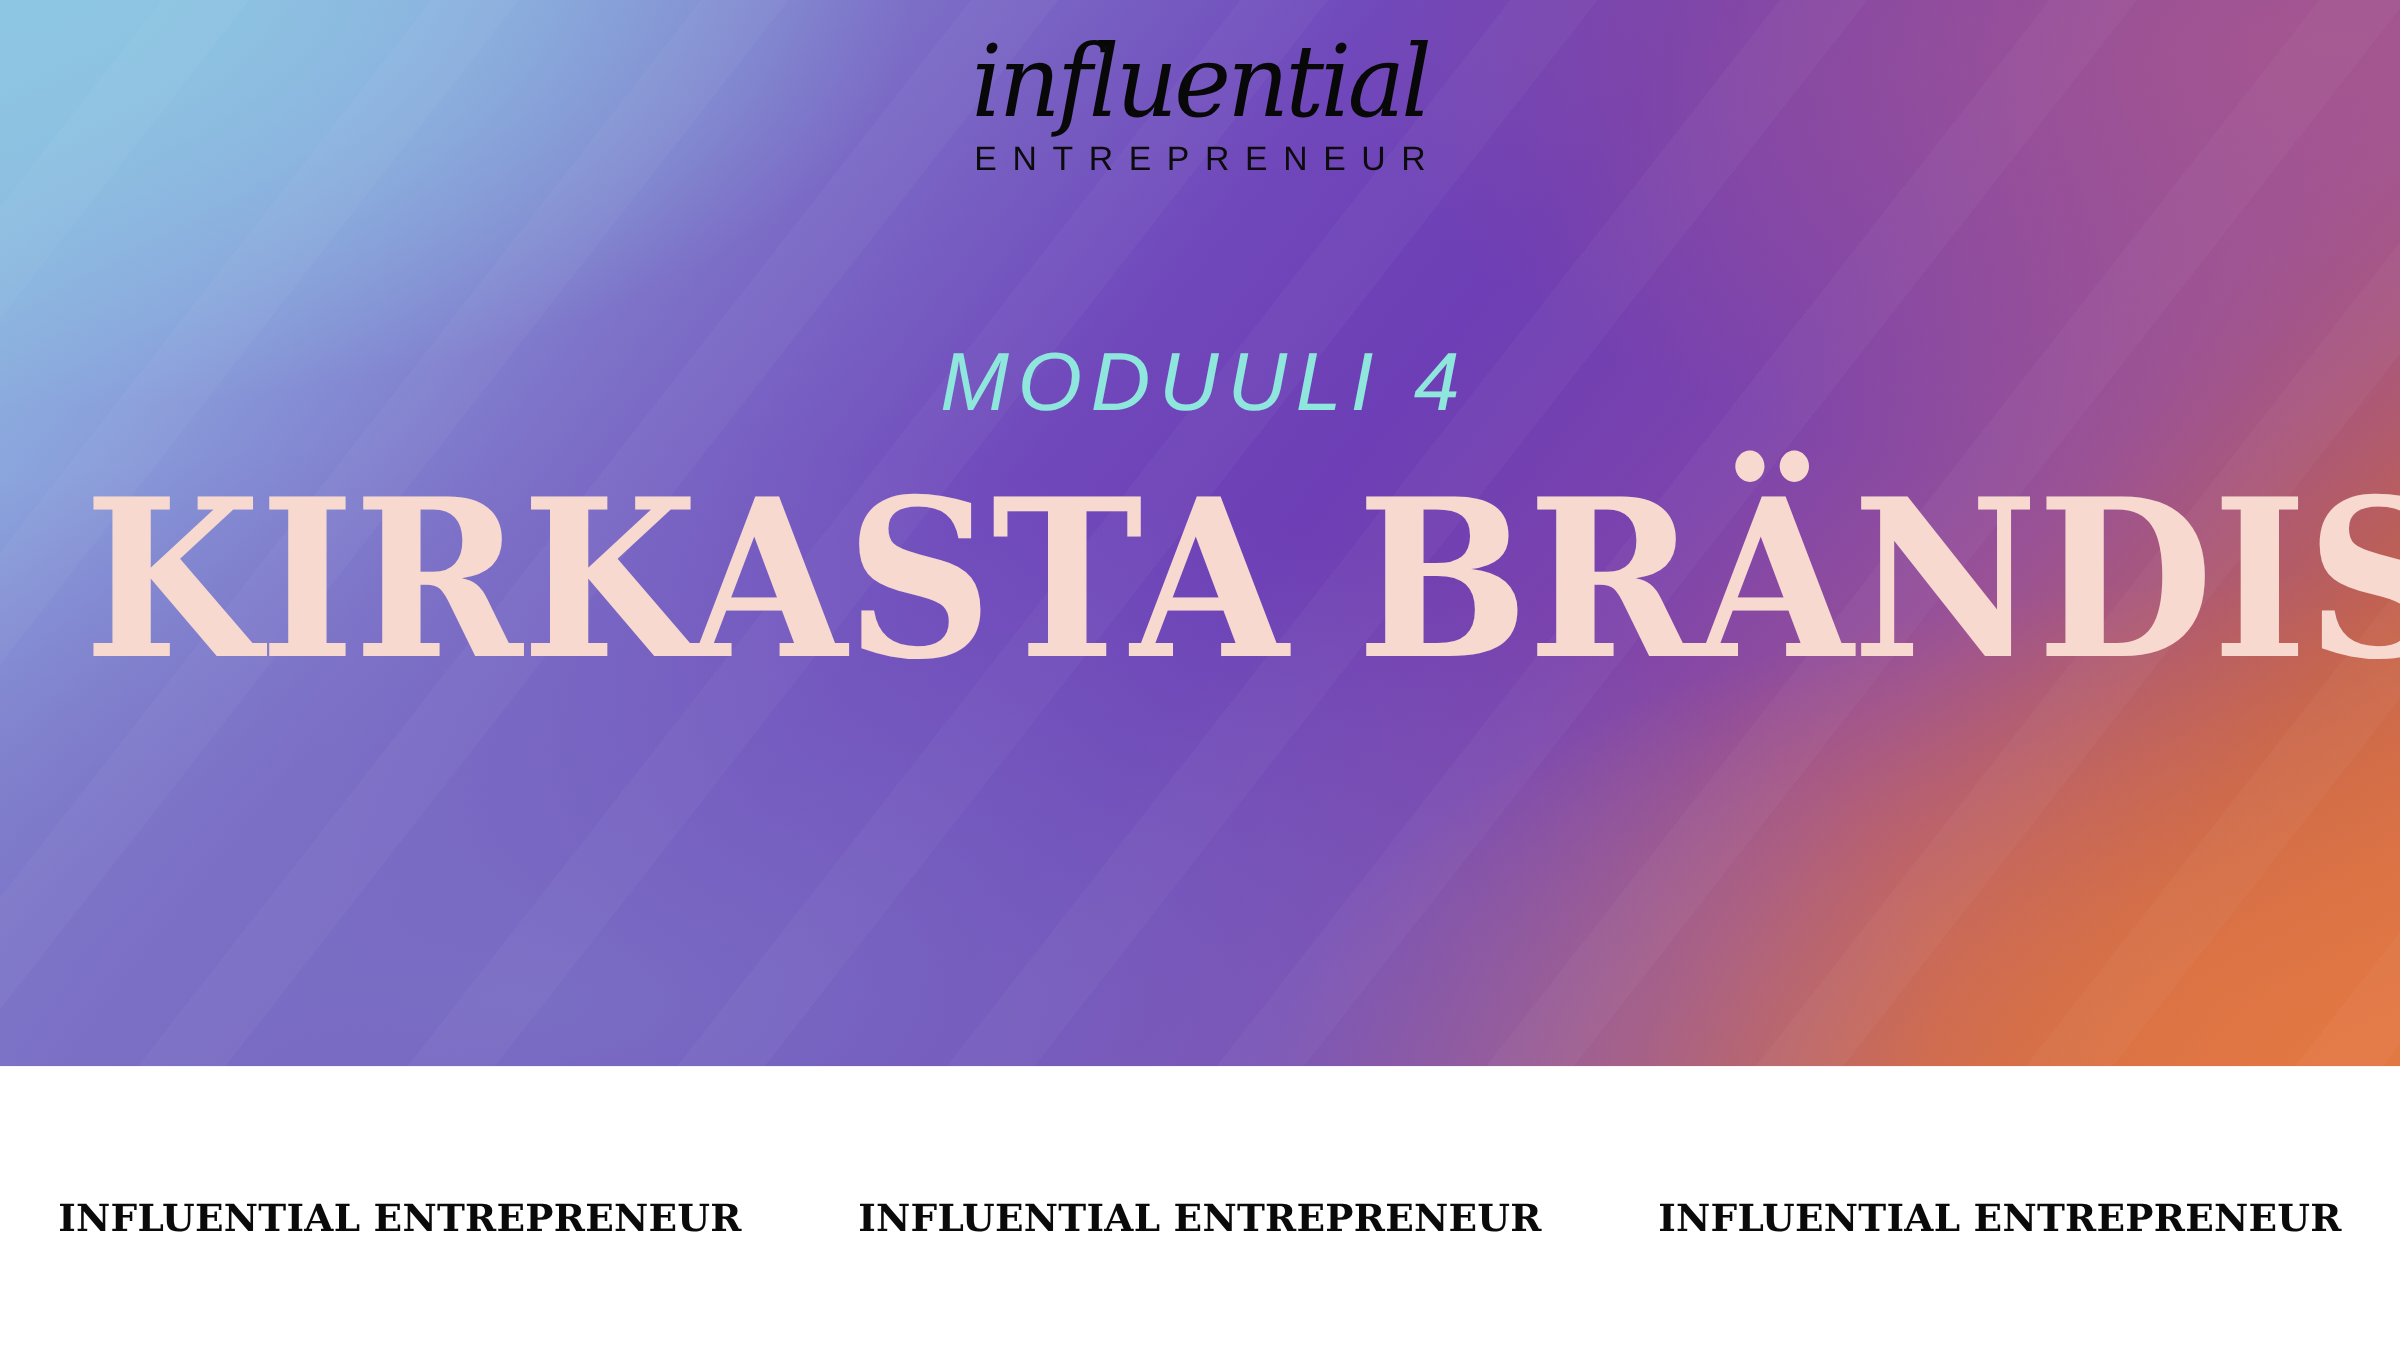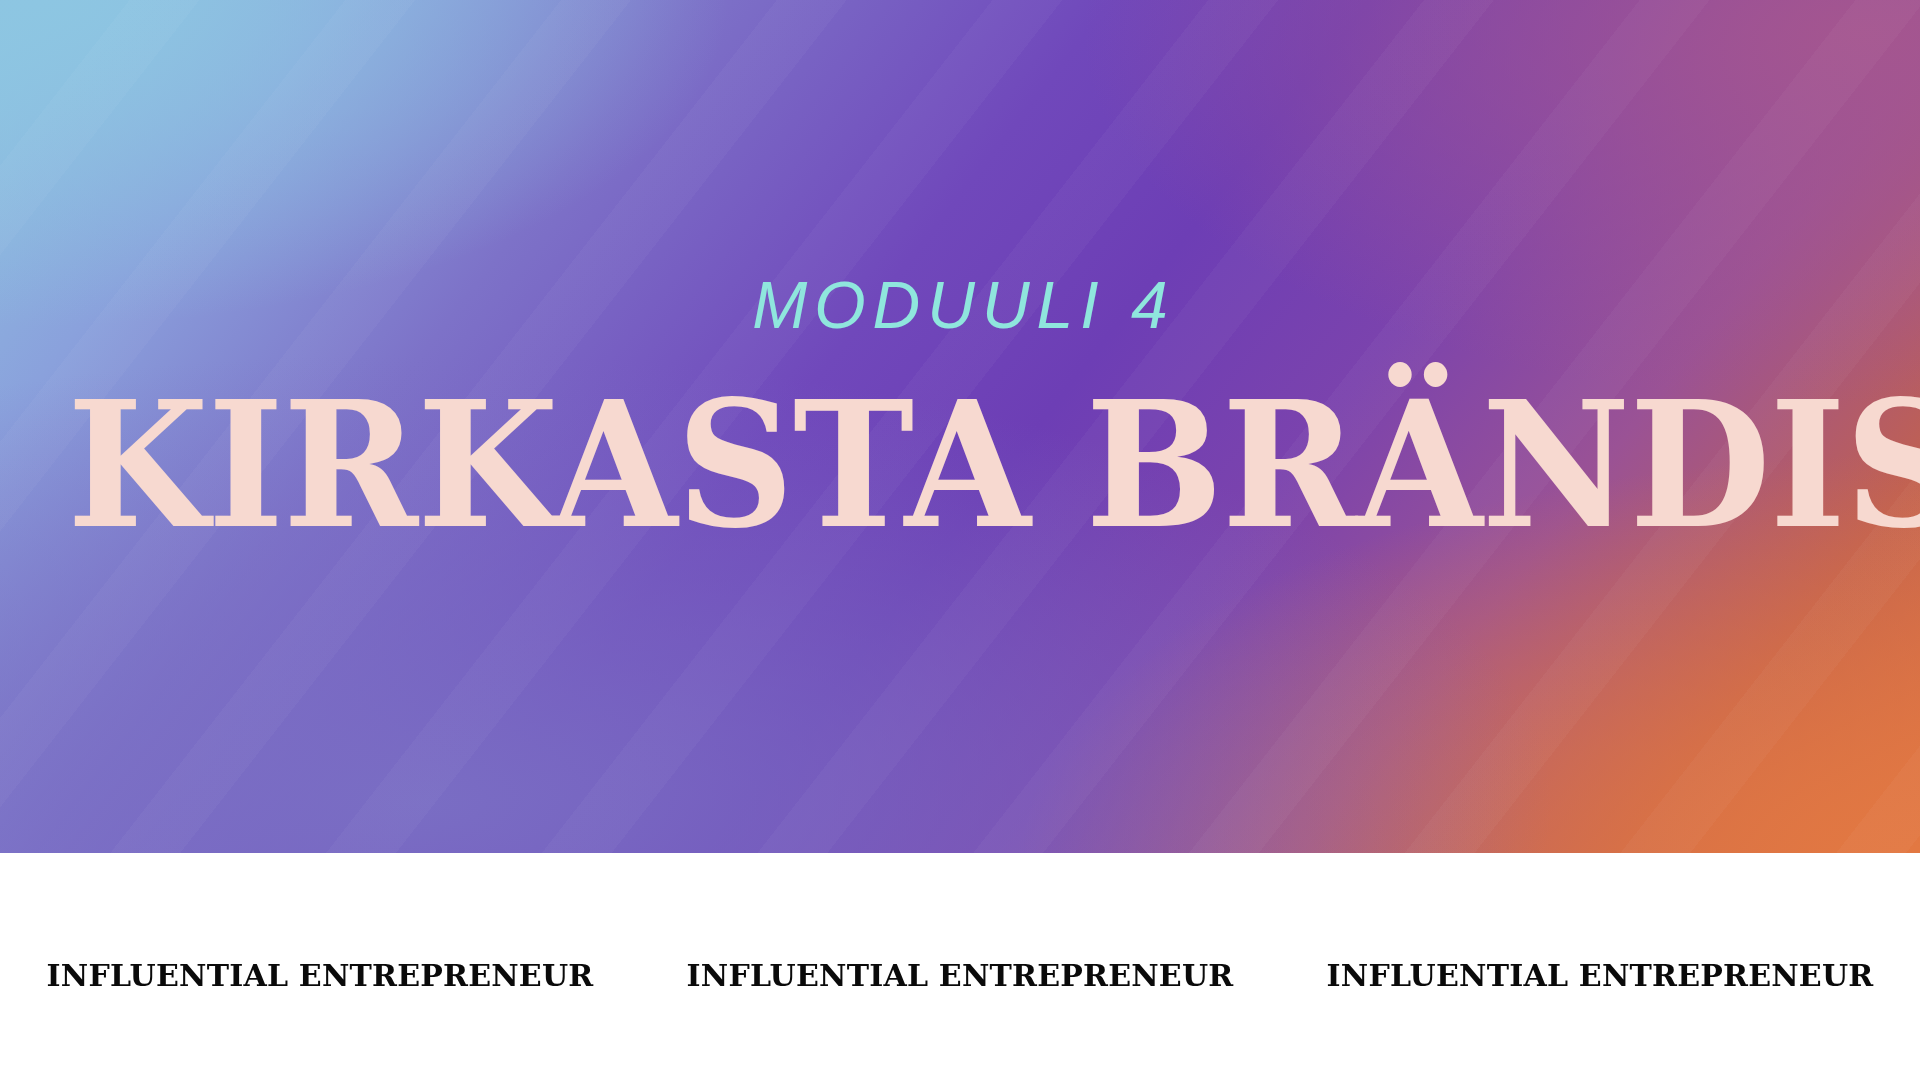--- a/index.html
+++ b/index.html
@@ -150,20 +150,24 @@
   }
 </style>
 </head>
 <body>
 
 <div class="slide">
 
   <div class="hero">
     <div class="hero-inner">
 
+      <div class="logo-block">
+        <span class="logo-word">influential</span>
+        <span class="logo-sub">ENTREPRENEUR</span>
+      </div>
 
       <div class="eyebrow">MODUULI 4</div>
 
       <h1 class="title">KIRKASTA BRÄNDISI</h1>
 
     </div>
   </div>
 
   <div class="footer">
     <div class="footer-row">

